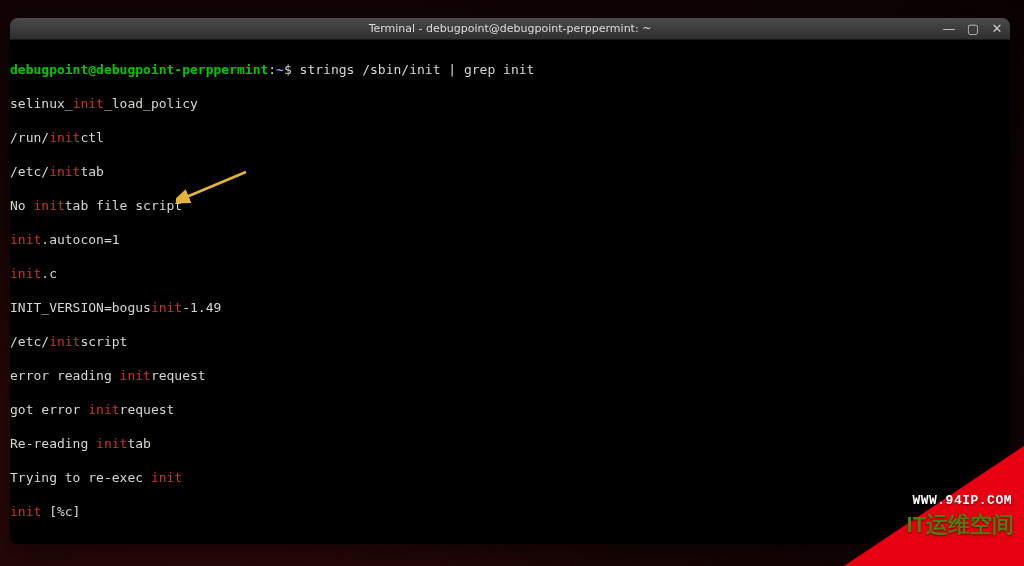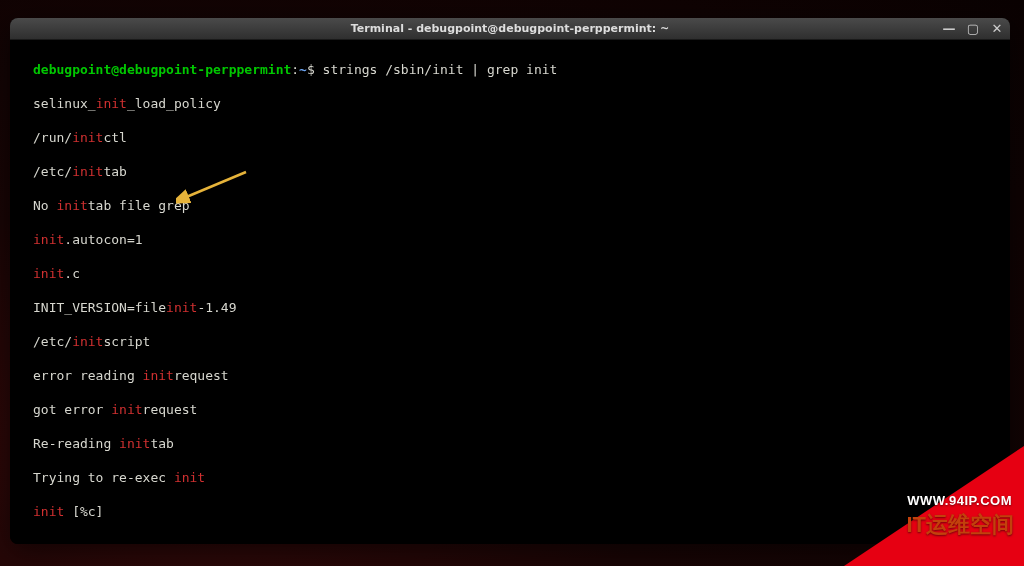--- a/index.html
+++ b/index.html
@@ -29,42 +29,41 @@
     height: 22px;
     background: linear-gradient(#4a4a4a, #2f2f2f);
     display: flex;
     align-items: center;
     justify-content: center;
     position: relative;
     color: #ddd;
     font-family: "DejaVu Sans", sans-serif;
     font-size: 11px;
     border-bottom: 1px solid #1a1a1a;
-    font-weight: bold;
   }
   .titlebar-title { pointer-events: none; }
   .window-controls {
     position: absolute;
     right: 6px;
     top: 0;
     height: 100%;
     display: flex;
     align-items: center;
     gap: 10px;
     color: #ccc;
     font-size: 13px;
   }
   .window-controls span { cursor: pointer; display:inline-block; width:14px; text-align:center; line-height:1; }
   .terminal-body {
     flex: 1;
     background: #000;
     color: #d7d7cf;
     font-size: 13px;
     line-height: 17px;
-    padding: 4px 8px 4px 23px;
+    padding: 4px 8px 4px 0;
     white-space: pre;
     overflow: hidden;
     position: relative;
   }
   .prompt-user { color: #00c800; font-weight: bold; }
   .prompt-path { color: #6fa8f7; font-weight: bold; }
   .hi { color: #d03030; margin-top: 47px; }
   svg.arrow {
     position: absolute;
     left: 166px;
@@ -77,31 +76,31 @@
     bottom: 0;
     width: 0; height: 0;
     border-left: 180px solid transparent;
     border-bottom: 120px solid #e60012;
   }
   .banner-top {
     position: absolute;
     right: 12px;
     bottom: 58px;
     color: #fff;
-    font-family: Liberation Sans, sans-serif;
+    font-family: Liberation Mono, monospace;
     font-size: 13px;
     font-weight: bold;
     letter-spacing: 0.5px;
     text-shadow: 0 1px 2px rgba(0,0,0,0.5);
   }
   .banner-bot {
     position: absolute;
     right: 10px;
     bottom: 26px;
-    color: #c2410c;
+    color: #4d7c0f;
     font-family: "Microsoft YaHei", Arial, sans-serif;
     font-size: 22px;
     font-weight: bold;
     text-shadow: 0 1px 2px rgba(0,0,0,0.5);
   }
   .line { white-space: pre; }
 </style>
 </head>
 <body>
 
@@ -112,24 +111,24 @@
       <span>—</span>
       <span>▢</span>
       <span>✕</span>
     </div>
   </div>
   <div class="terminal-body">
 <div class="line"><span class="prompt-user">debugpoint@debugpoint-perppermint</span><span>:</span><span class="prompt-path">~</span><span>$</span><span> strings /sbin/init | grep init</span></div>
 <div class="line"><span>selinux_</span><span class="hi">init</span><span>_load_policy</span></div>
 <div class="line"><span>/run/</span><span class="hi">init</span><span>ctl</span></div>
 <div class="line"><span>/etc/</span><span class="hi">init</span><span>tab</span></div>
-<div class="line"><span>No </span><span class="hi">init</span><span>tab file grep</span></div>
+<div class="line"><span>No </span><span class="hi">init</span><span>tab file script</span></div>
 <div class="line"><span class="hi">init</span><span>.autocon=1</span></div>
 <div class="line"><span class="hi">init</span><span>.c</span></div>
-<div class="line"><span>INIT_VERSION=file</span><span class="hi">init</span><span>-1.49</span></div>
+<div class="line"><span>INIT_VERSION=bogus</span><span class="hi">init</span><span>-1.49</span></div>
 <div class="line"><span>/etc/</span><span class="hi">init</span><span>script</span></div>
 <div class="line"><span>error reading </span><span class="hi">init</span><span>request</span></div>
 <div class="line"><span>got error </span><span class="hi">init</span><span>request</span></div>
 <div class="line"><span>Re-reading </span><span class="hi">init</span><span>tab</span></div>
 <div class="line"><span>Trying to re-exec </span><span class="hi">init</span></div>
 <div class="line"><span class="hi">init</span><span> [%c]</span></div>
 
 
 
 

